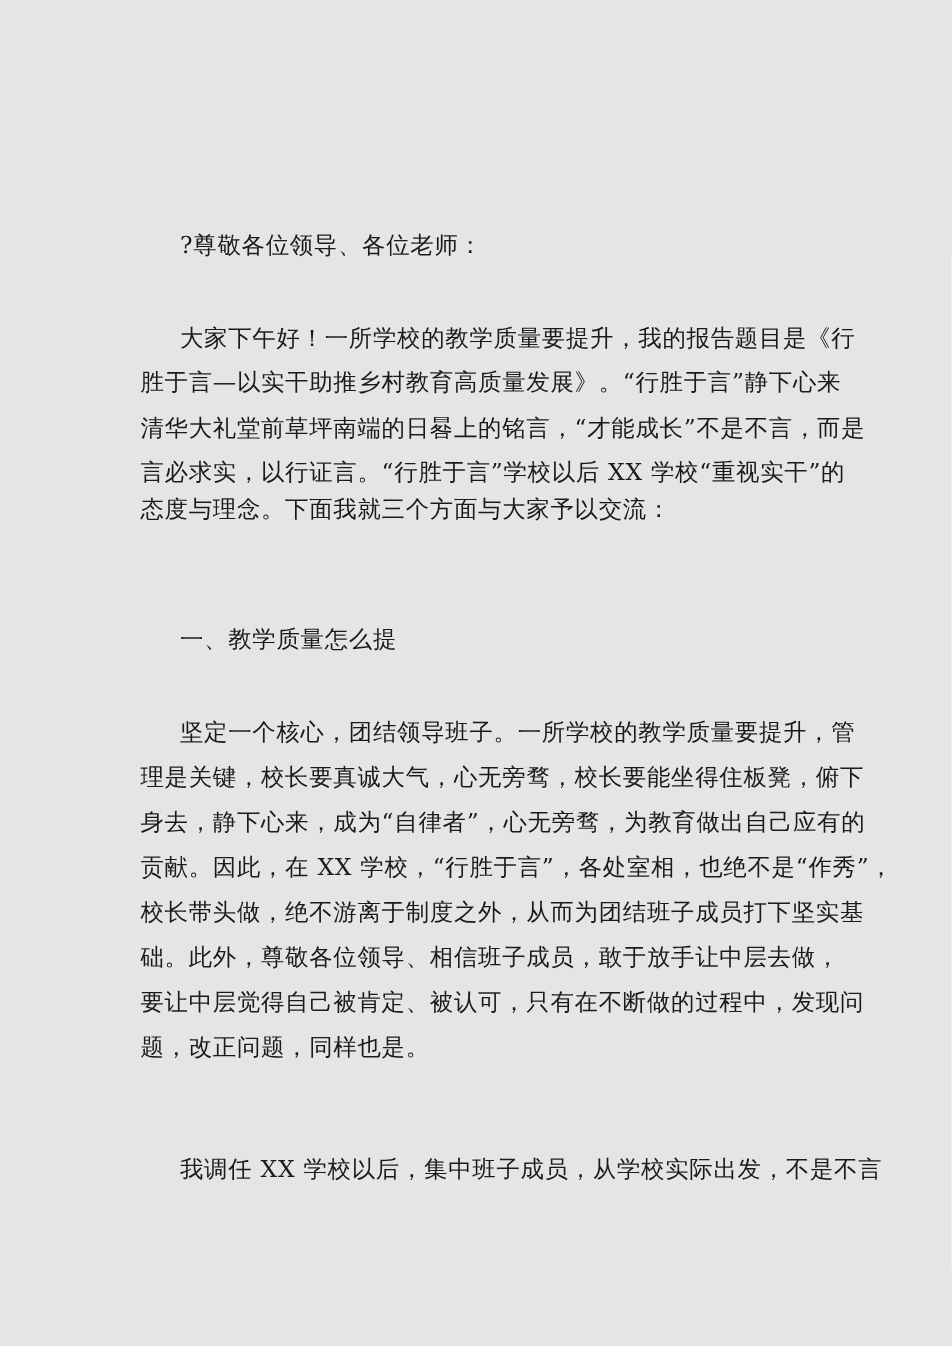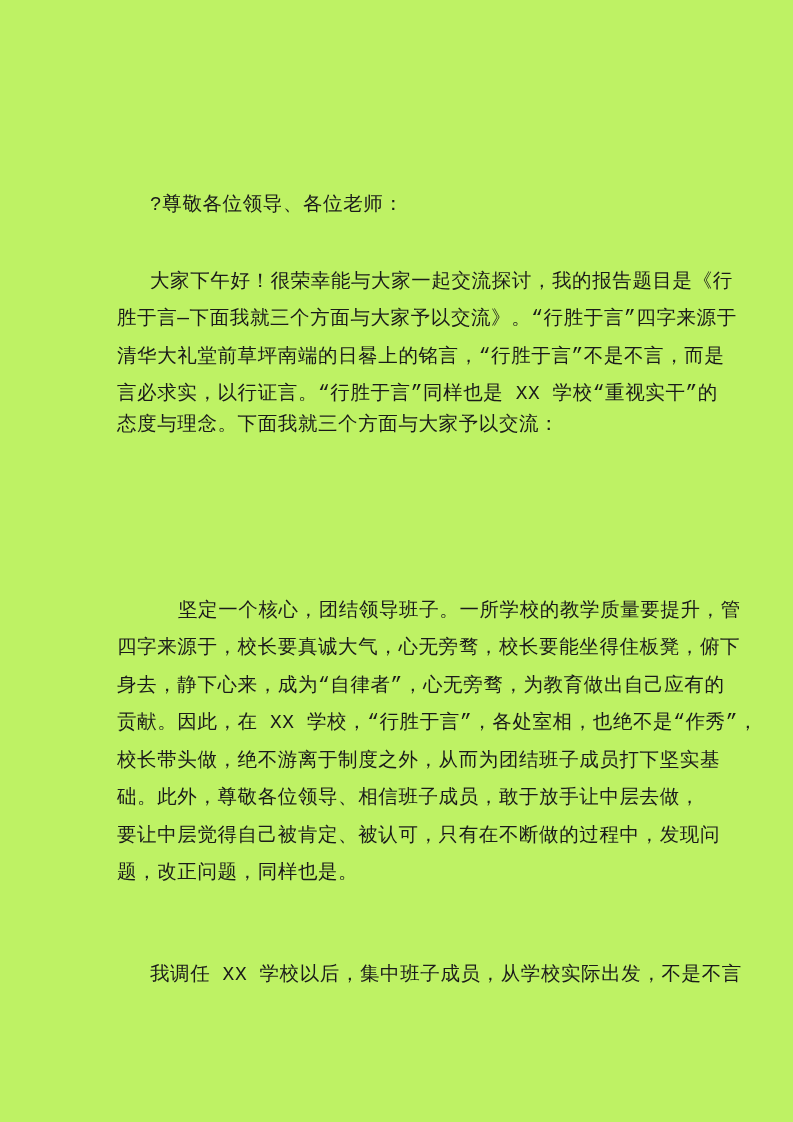--- a/index.html
+++ b/index.html
@@ -1,42 +1,43 @@
 <!DOCTYPE html>
 <html><head>
   <meta charset="utf-8">
   <style>
     html, body { margin: 0; padding: 0; background: #ffffff; }
     body { width: 793px; height: 1122px; position: relative; overflow: hidden;
            font-family: "DejaVu Serif", "Liberation Serif", serif; color: #1a1a1a; }
-    .page { position: absolute; left: 0; top: 0; width: 793px; height: 1122px; background: #bef264; font-family: Liberation Mono, monospace; }
+    .page { position: absolute; left: 0; top: 0; width: 793px; height: 1122px; background: #e5e5e5; }
     .line { position: absolute; left: 117px; width: 566px; font-size: 19.5px; line-height: 26px;
             white-space: nowrap; letter-spacing: 0.6px; }
     .indent { left: 150px; width: 533px; }
     .justify { text-align: justify; text-align-last: justify; }
   </style>
 </head>
 <body>
 
 <div class="page">
 
   <div class="line indent" style="top:192px;">?尊敬各位领导、各位老师：</div>
 
   <div>
-    <div class="line indent justify" style="top:269px;">大家下午好！很荣幸能与大家一起交流探讨，我的报告题目是《行</div>
-    <div class="line justify" style="top:306px;">胜于言—下面我就三个方面与大家予以交流》。“行胜于言”四字来源于</div>
-    <div class="line justify" style="top:344px;">清华大礼堂前草坪南端的日晷上的铭言，“行胜于言”不是不言，而是</div>
-    <div class="line justify" style="top:381px;">言必求实，以行证言。“行胜于言”同样也是 XX 学校“重视实干”的</div>
+    <div class="line indent justify" style="top:269px;">大家下午好！一所学校的教学质量要提升，我的报告题目是《行</div>
+    <div class="line justify" style="top:306px;">胜于言—以实干助推乡村教育高质量发展》。“行胜于言”静下心来</div>
+    <div class="line justify" style="top:344px;">清华大礼堂前草坪南端的日晷上的铭言，“才能成长”不是不言，而是</div>
+    <div class="line justify" style="top:381px;">言必求实，以行证言。“行胜于言”学校以后 XX 学校“重视实干”的</div>
     <div class="line" style="top:412px;">态度与理念。下面我就三个方面与大家予以交流：</div>
   </div>
 
+  <div class="line indent" style="top:520px;">一、教学质量怎么提</div>
 
   <div>
-    <div class="line indent justify" style="top:598px;margin-left:28px;">坚定一个核心，团结领导班子。一所学校的教学质量要提升，管</div>
-    <div class="line justify" style="top:635px;">四字来源于，校长要真诚大气，心无旁骛，校长要能坐得住板凳，俯下</div>
+    <div class="line indent justify" style="top:598px;">坚定一个核心，团结领导班子。一所学校的教学质量要提升，管</div>
+    <div class="line justify" style="top:635px;">理是关键，校长要真诚大气，心无旁骛，校长要能坐得住板凳，俯下</div>
     <div class="line justify" style="top:673px;">身去，静下心来，成为“自律者”，心无旁骛，为教育做出自己应有的</div>
     <div class="line justify" style="top:710px;">贡献。因此，在 XX 学校，“行胜于言”，各处室相，也绝不是“作秀”，</div>
     <div class="line justify" style="top:748px;">校长带头做，绝不游离于制度之外，从而为团结班子成员打下坚实基</div>
     <div class="line justify" style="top:785px;">础。此外，尊敬各位领导、相信班子成员，敢于放手让中层去做，</div>
     <div class="line justify" style="top:823px;">要让中层觉得自己被肯定、被认可，只有在不断做的过程中，发现问</div>
     <div class="line" style="top:860px;">题，改正问题，同样也是。</div>
   </div>
 
   <div>
     <div class="line indent justify" style="top:962px;">我调任 XX 学校以后，集中班子成员，从学校实际出发，不是不言</div>

